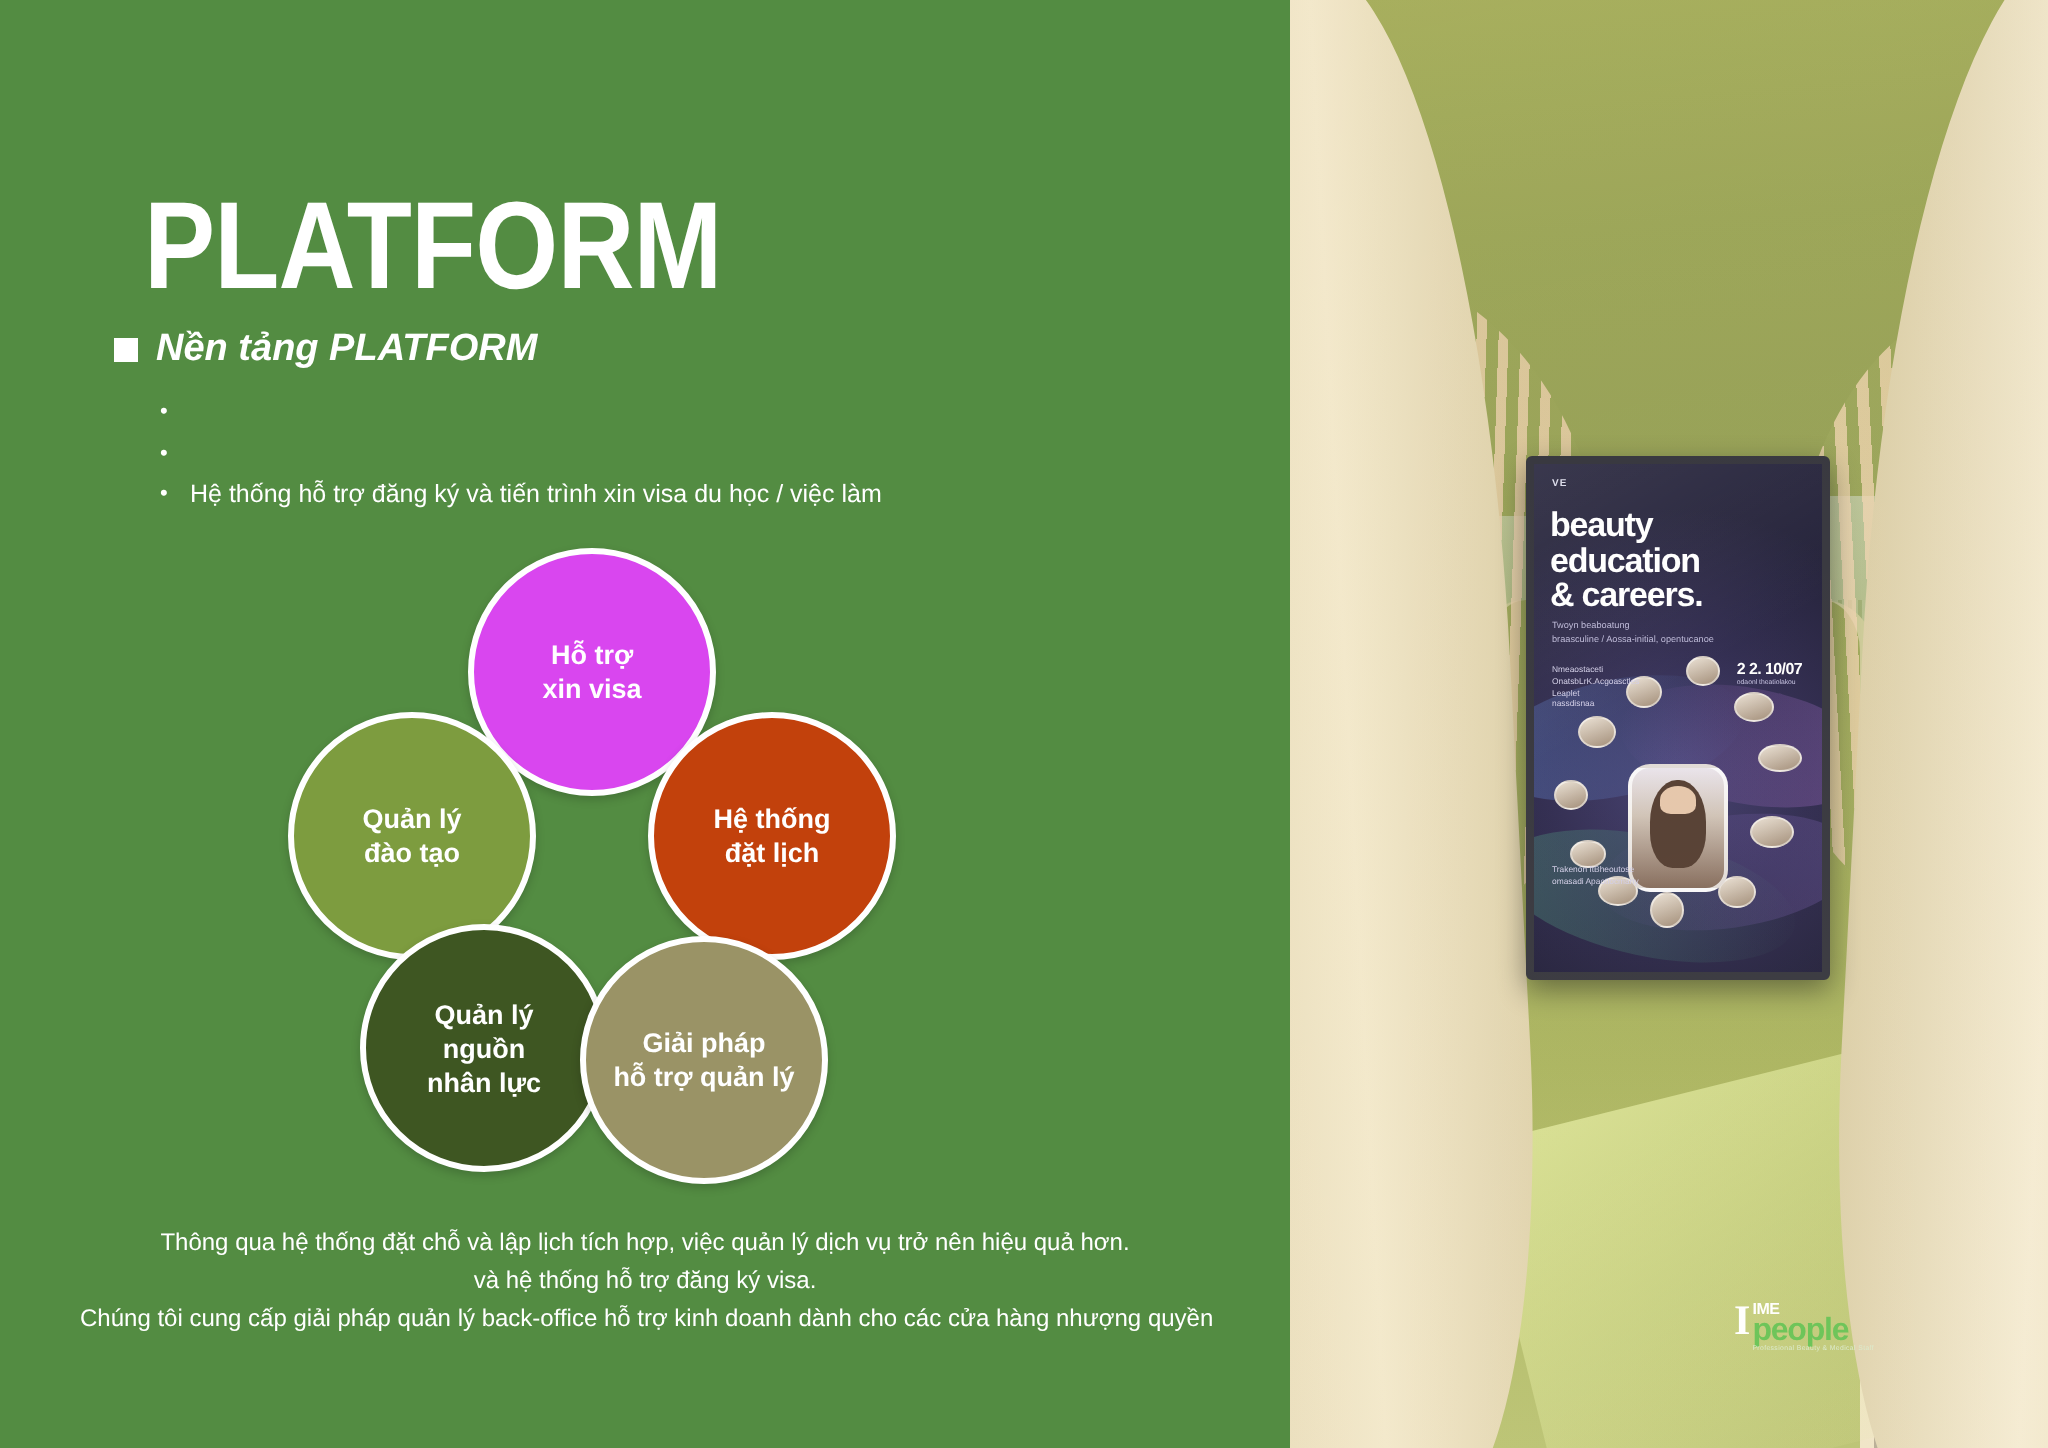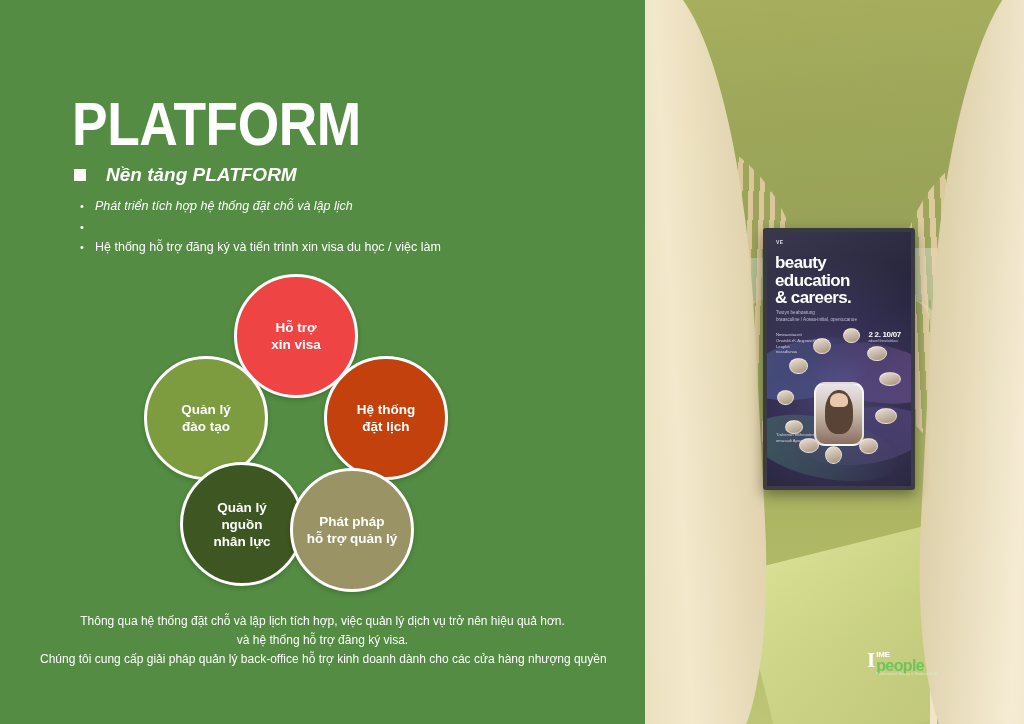--- a/index.html
+++ b/index.html
@@ -11,22 +11,22 @@
 
   #page-title{
     position:absolute;left:72px;top:95px;
     font-family:"Liberation Sans Narrow","Liberation Sans",sans-serif;
     font-weight:bold;font-size:62px;line-height:58px;color:#ffffff;
     letter-spacing:-0.5px;transform:scaleX(0.86);transform-origin:left center;
     white-space:nowrap;
   }
 
   #section-heading{
-    position:absolute;left:74px;top:164px;
-    display:flex;align-items:center;gap:20px;
+    position:absolute;left:57px;top:164px;
+    display:flex;align-items:center;gap:9px;
   }
   #section-heading .sq{width:12px;height:12px;background:#ffffff;display:block;}
   #section-heading .txt{
     font-size:19px;font-weight:bold;font-style:italic;color:#ffffff;white-space:nowrap;
   }
 
   #bullet-list{position:absolute;left:80px;top:198px;width:540px;}
   .bullet-row{display:flex;align-items:flex-start;gap:8px;margin-bottom:3.5px;}
   .bullet-row .dot{
     color:#ffffff;font-size:11px;line-height:17px;flex:0 0 auto;width:7px;
@@ -199,51 +199,50 @@
     <div id="page-title">PLATFORM</div>
 
     <div id="section-heading">
       <span class="sq"></span>
       <span class="txt">Nền tảng PLATFORM</span>
     </div>
 
     <div id="bullet-list">
       <div class="bullet-row italic">
         <span class="dot">•</span>
-        <span class="btext">Phát triển tích hợp hệ thống đặt chỗ và lập lịch</span>
       </div>
       <div class="bullet-row">
         <span class="dot">•</span>
       </div>
       <div class="bullet-row">
         <span class="dot">•</span>
         <span class="btext">Hệ thống hỗ trợ đăng ký và tiến trình xin visa du học / việc làm</span>
       </div>
     </div>
 
     <div id="diagram">
-      <div class="circle" id="circle-visa" style="background: #ef4444;">
+      <div class="circle" id="circle-visa" style="background: #d946ef;">
         <span class="lbl">Hỗ trợ
 xin visa</span>
       </div>
       <div class="circle" id="circle-training" style="background: rgb(125, 156, 63);">
         <span class="lbl">Quản lý
 đào tạo</span>
       </div>
       <div class="circle" id="circle-booking" style="background: #c2410c;">
         <span class="lbl">Hệ thống
 đặt lịch</span>
       </div>
       <div class="circle" id="circle-hr" style="background: rgb(62, 86, 34);">
         <span class="lbl">Quản lý
 nguồn
 nhân lực</span>
       </div>
       <div class="circle" id="circle-mgmt" style="background: rgb(154, 147, 102);">
-        <span class="lbl">Phát pháp
+        <span class="lbl">Giải pháp
 hỗ trợ quản lý</span>
       </div>
     </div>
 
     <div id="caption">
       <div class="cline">Thông qua hệ thống đặt chỗ và lập lịch tích hợp, việc quản lý dịch vụ trở nên hiệu quả hơn.</div>
       <div class="cline">và hệ thống hỗ trợ đăng ký visa.</div>
       <div class="cline">Chúng tôi cung cấp giải pháp quản lý back-office hỗ trợ kinh doanh dành cho các cửa hàng nhượng quyền</div>
     </div>
   </div>

